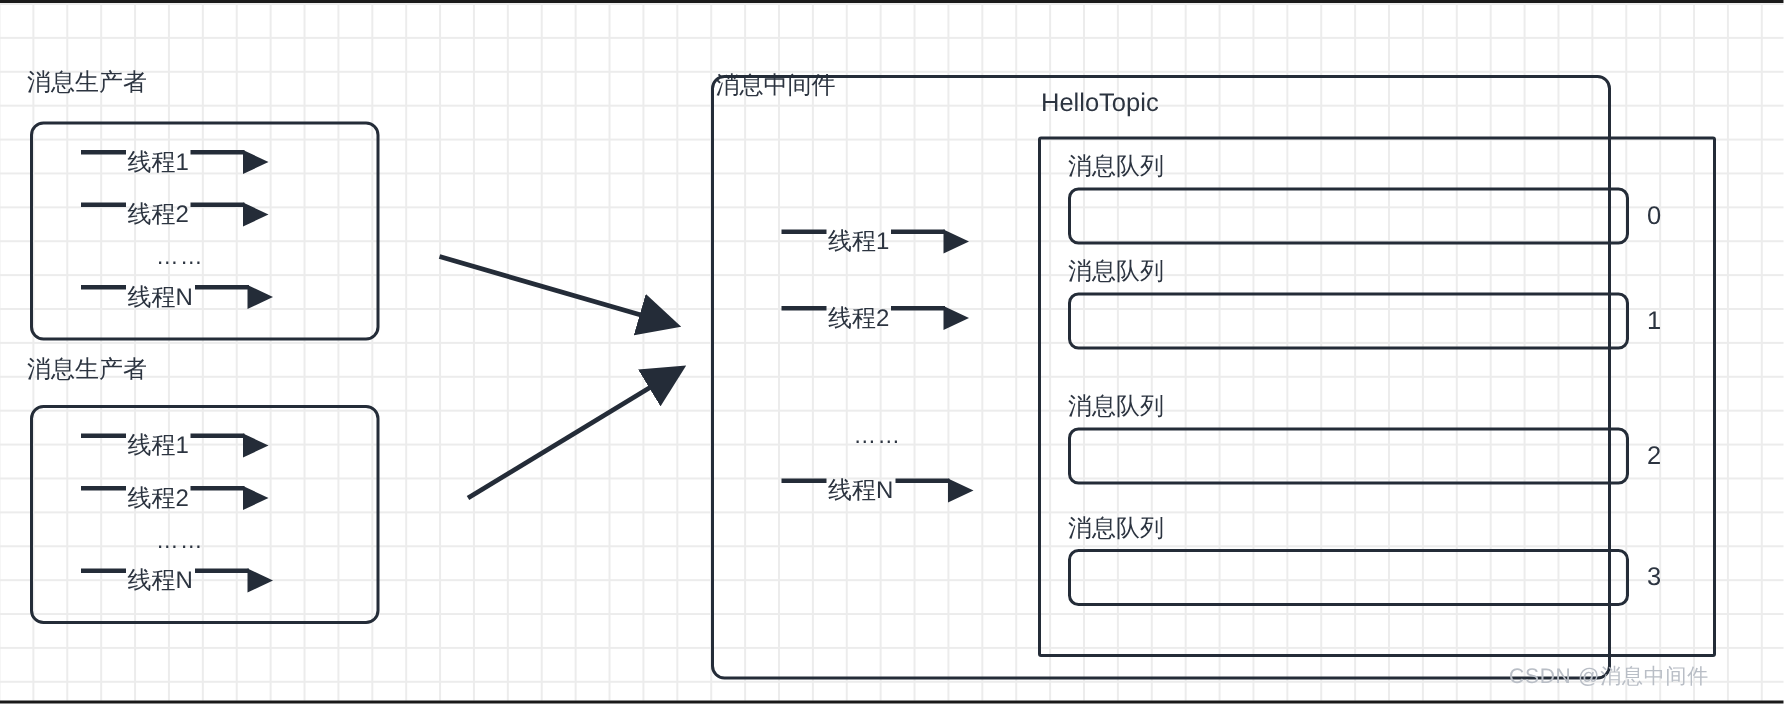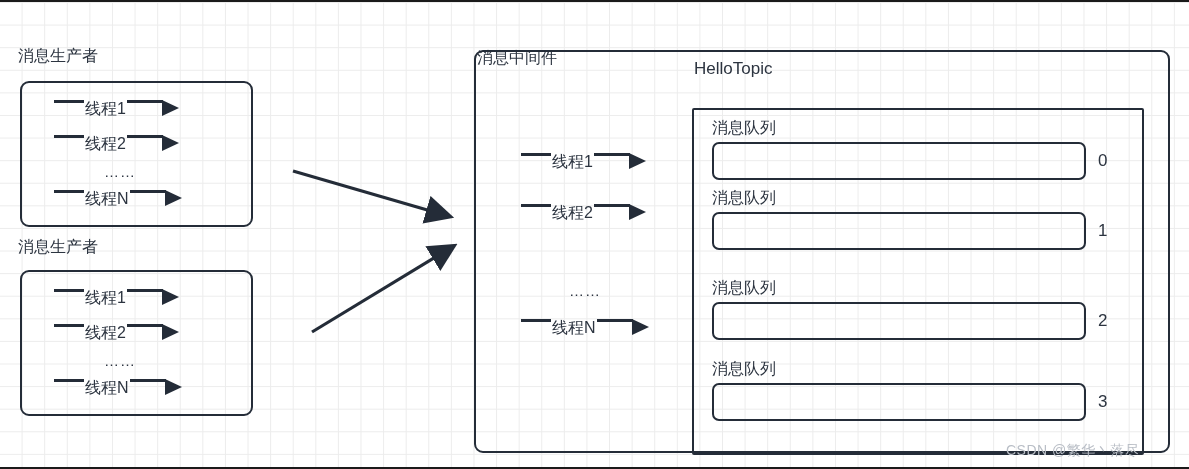--- a/index.html
+++ b/index.html
@@ -29,21 +29,21 @@
     line-height:18px;
     white-space:nowrap;
   }
   .box{
     position:absolute;
     box-sizing:border-box;
     border:2.5px solid #242c38;
     background:transparent;
   }
   .rounded{border-radius:9px;}
-  .sq{border-radius:1px;border-width:2px;margin-top:17px;}
+  .sq{border-radius:1px;border-width:2px;}
   
   .thread{
     position:absolute;
     display:flex;
     align-items:flex-start;
     height:20px;
     white-space:nowrap;
   }
   .seg{
     display:block;
@@ -167,21 +167,21 @@
       <marker id="ah" markerWidth="9" markerHeight="9" refX="7" refY="4.5" orient="auto" markerUnits="strokeWidth">
         <path d="M0,0 L9,4.5 L0,9 z" fill="#242c38"></path>
       </marker>
     </defs>
     <line x1="3" y1="19" x2="158" y2="64" stroke="#242c38" stroke-width="3.2" marker-end="url(#ah)"></line>
     <line x1="22" y1="180" x2="162" y2="95" stroke="#242c38" stroke-width="3.2" marker-end="url(#ah)"></line>
   </svg>
 
   <div class="lbl" style="left:477px;top:15px;margin-top:32px;">消息中间件</div>
 
-  <div class="box rounded" style="left:474px;top:48px;width:696px;height:403px;">
+  <div class="box rounded" style="left:474px;top:48px;width:600px;height:403px;">
 
     <div class="lbl" style="left:218px;top:8px;font-size:17px;">HelloTopic</div>
 
     <div class="thread" style="left:45px;top:101px;">
       <span class="seg seg-left"></span>
       <span class="thname">线程1</span>
       <span class="seg seg-right"></span>
       <span class="arrowhead"></span>
     </div>
 
@@ -215,15 +215,15 @@
       <div class="qlabel" style="left:18px;top:168px;">消息队列</div>
       <div class="qbar" style="left:18px;top:192px;width:374px;height:38px;"></div>
       <div class="qidx" style="left:404px;top:201px;">2</div>
 
       <div class="qlabel" style="left:18px;top:249px;">消息队列</div>
       <div class="qbar" style="left:18px;top:273px;width:374px;height:38px;"></div>
       <div class="qidx" style="left:404px;top:282px;">3</div>
     </div>
   </div>
 
-  <div class="watermark" style="left:1006px;top:440px;">CSDN @繁华丶落尽</div>
+  <div class="watermark" style="left:1006px;top:440px;">CSDN @消息中间件</div>
 
 </div>
 
 </body></html>

